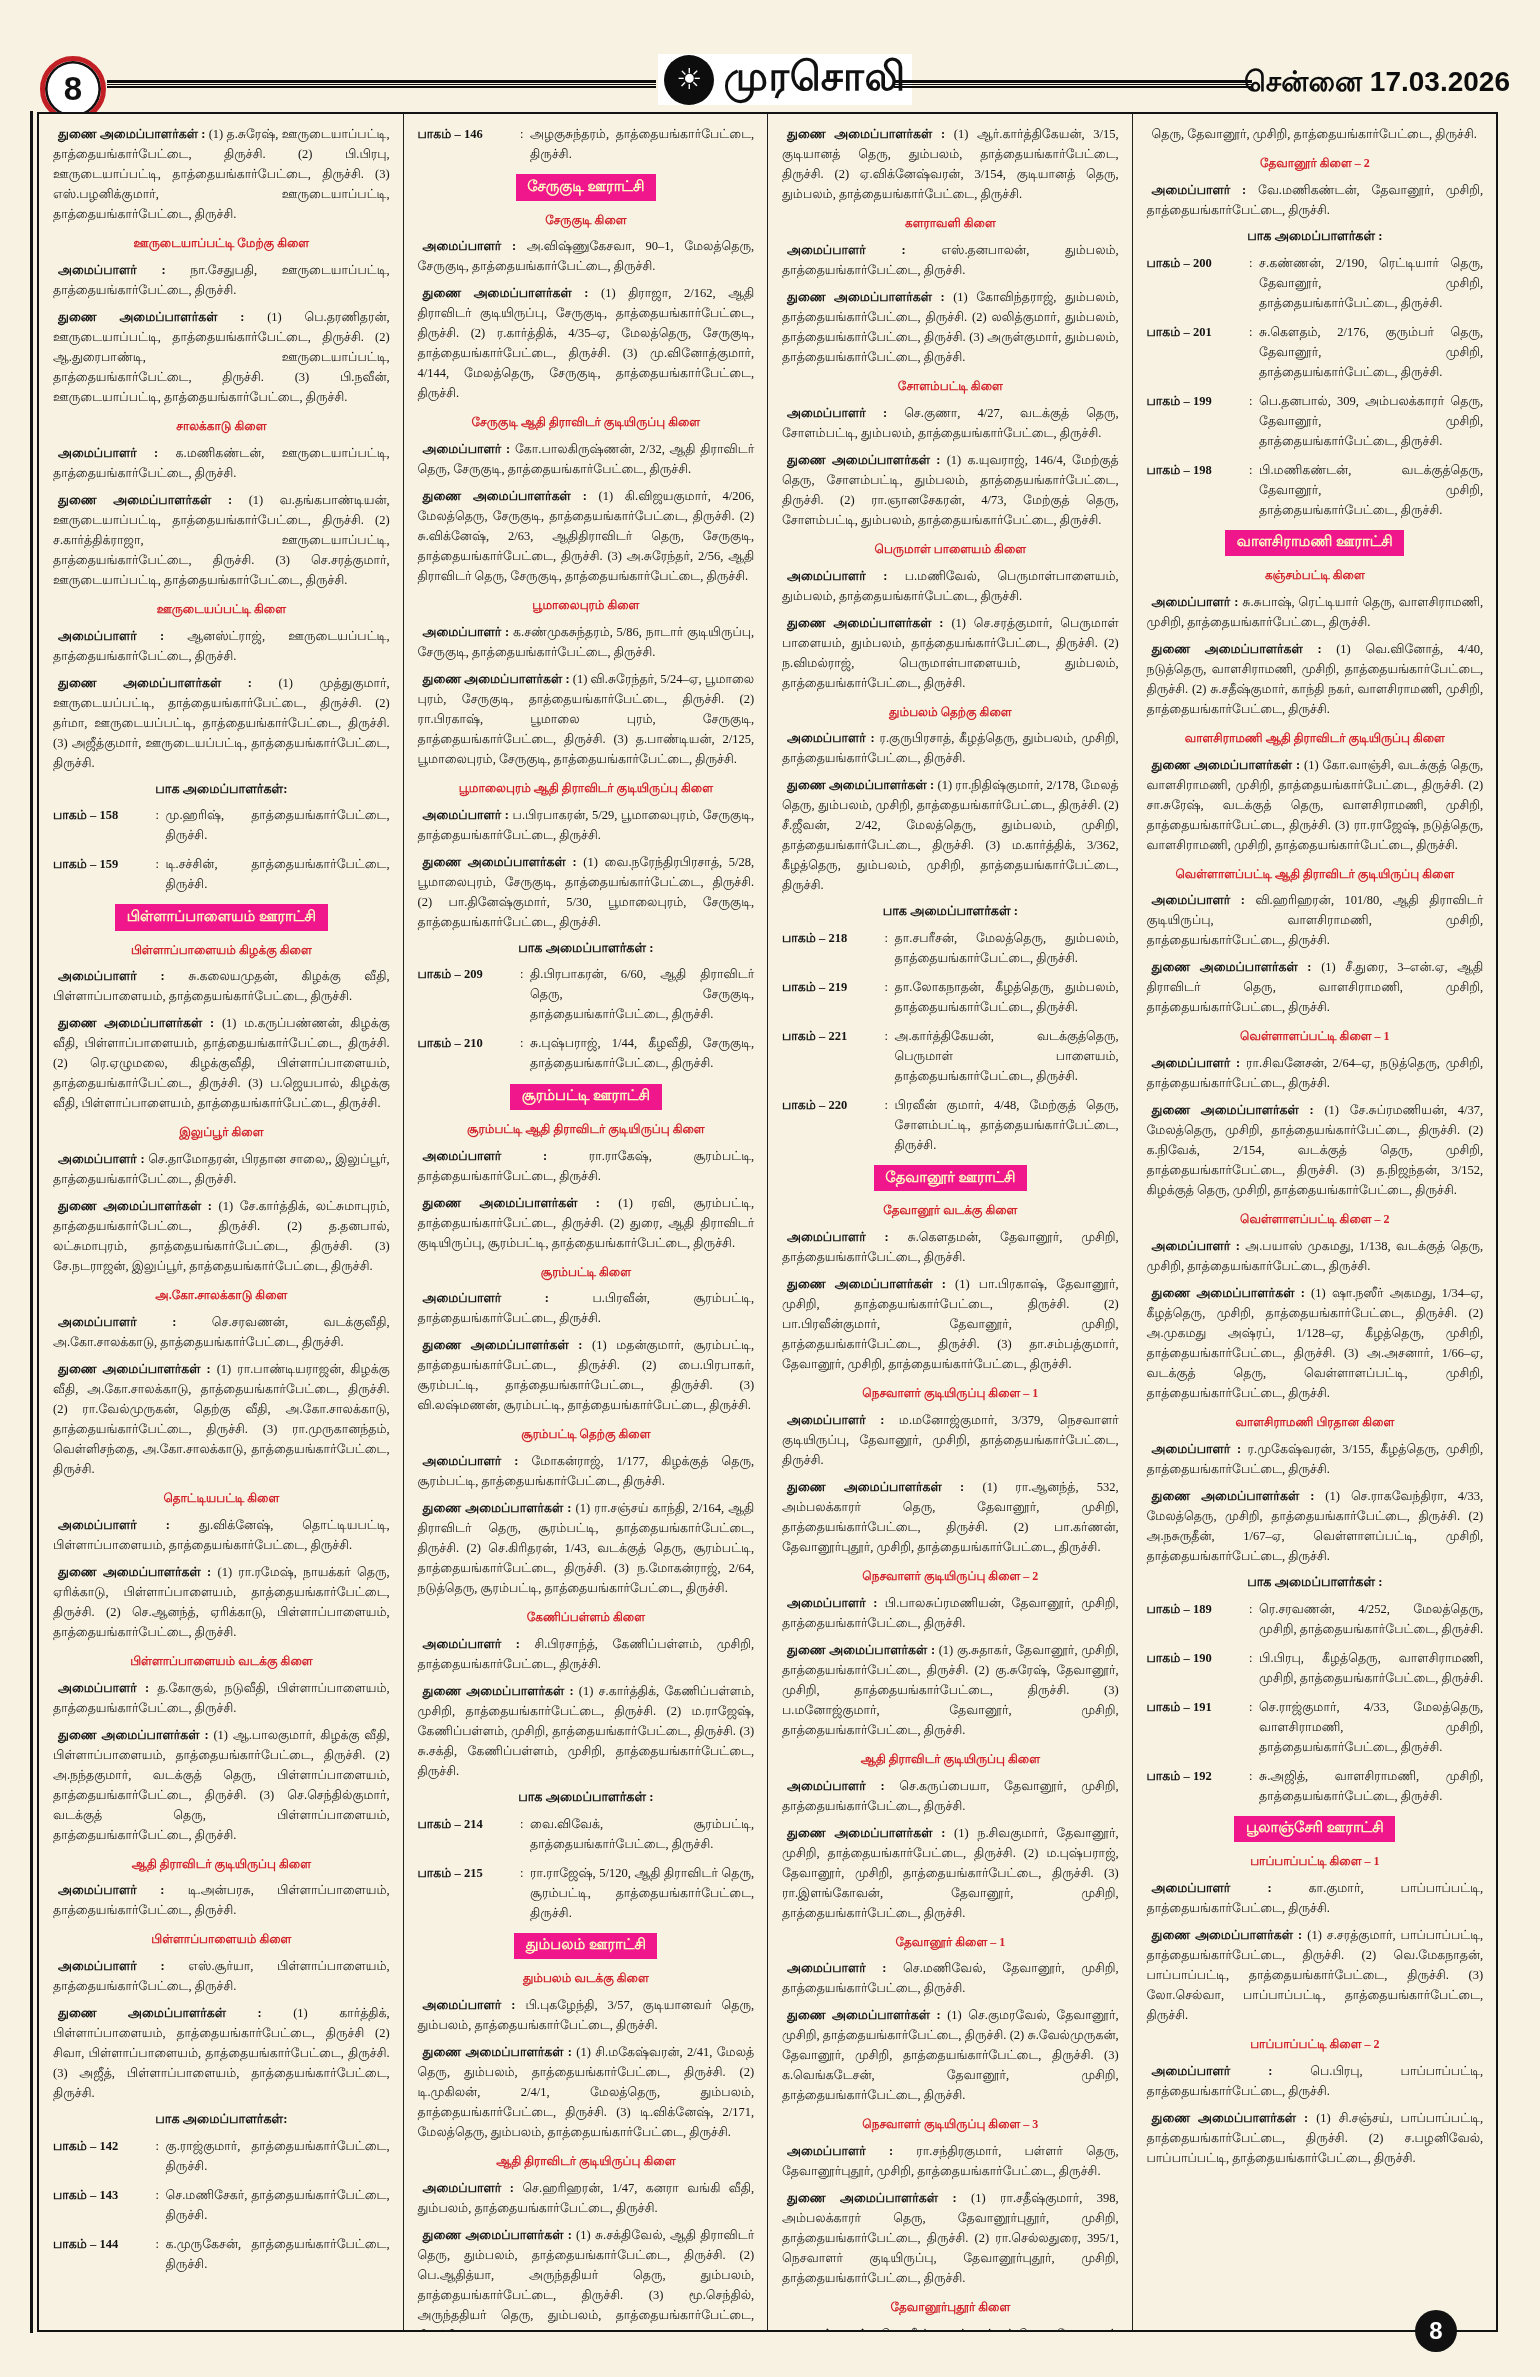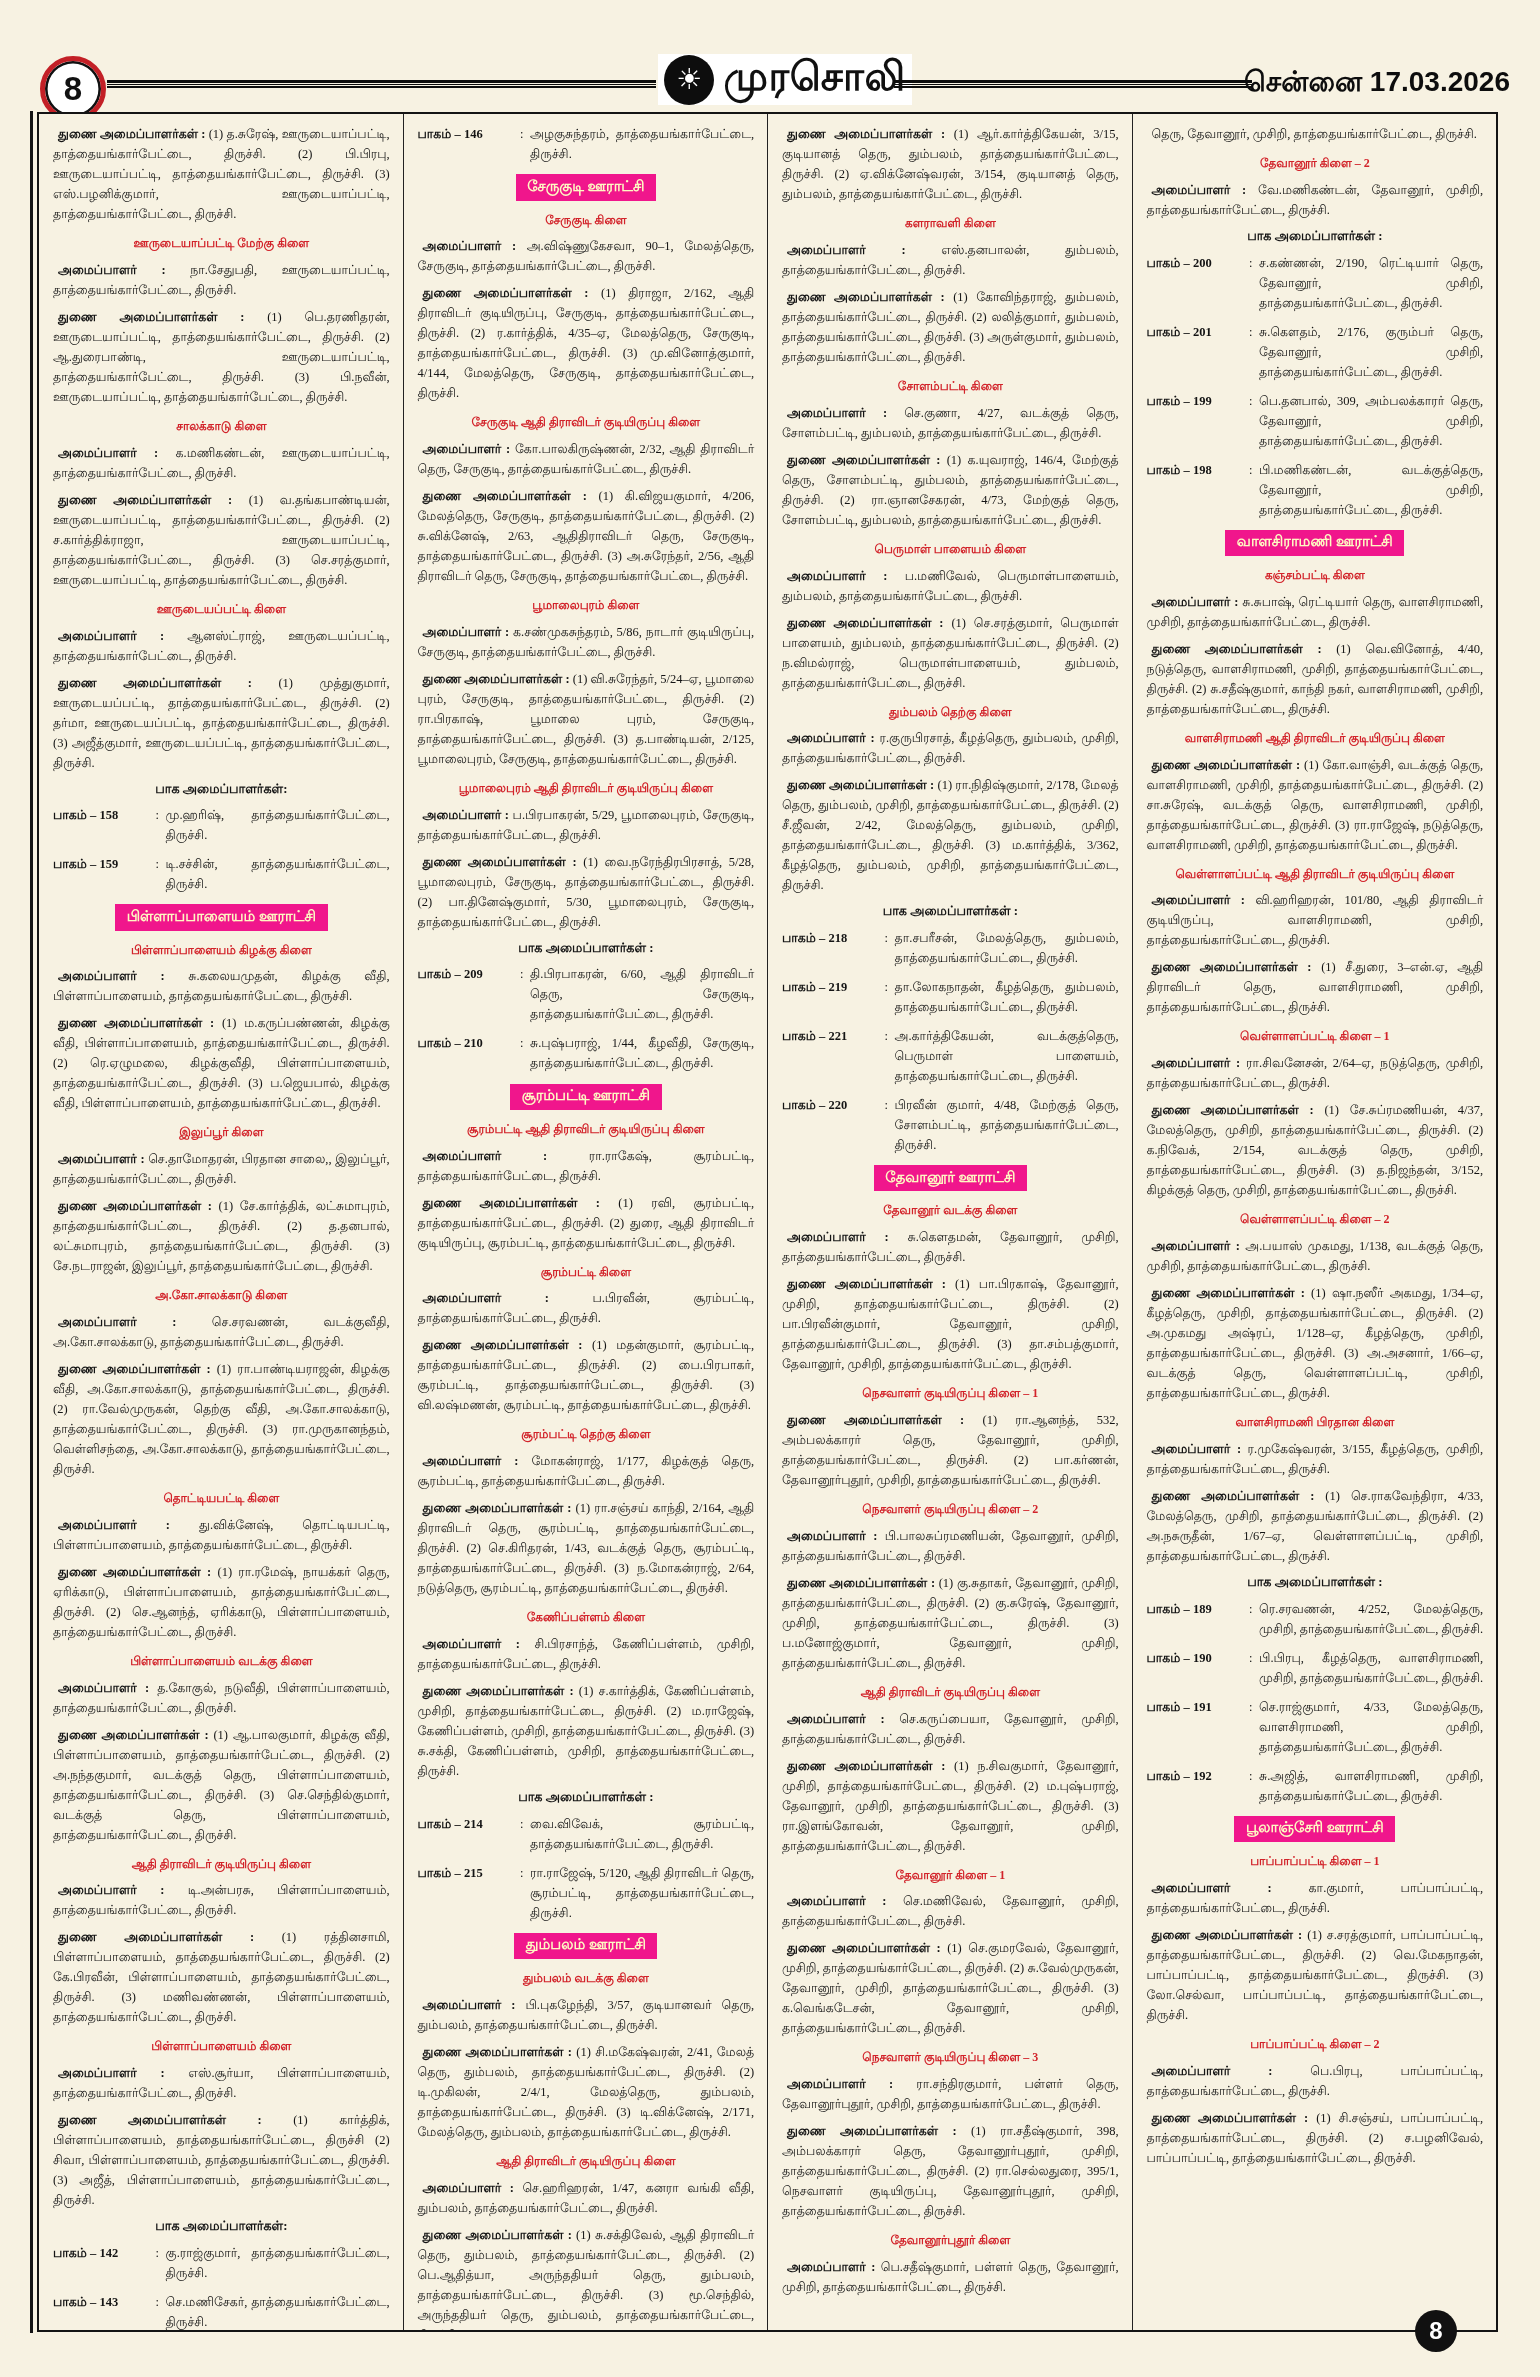--- a/index.html
+++ b/index.html
@@ -103,21 +103,20 @@
         <p class="para"><b>அமைப்பாளர் : </b>செ.சரவணன், வடக்குவீதி, அ.கோ.சாலக்காடு, தாத்தையங்கார்பேட்டை, திருச்சி.</p>
         <p class="para"><b>துணை அமைப்பாளர்கள் : </b>(1) ரா.பாண்டியராஜன், கிழக்கு வீதி, அ.கோ.சாலக்காடு, தாத்தையங்கார்பேட்டை, திருச்சி. (2) ரா.வேல்முருகன், தெற்கு வீதி, அ.கோ.சாலக்காடு, தாத்தையங்கார்பேட்டை, திருச்சி. (3) ரா.முருகானந்தம், வெள்ளிசந்தை, அ.கோ.சாலக்காடு, தாத்தையங்கார்பேட்டை, திருச்சி.</p>
         <h3 class="h-red">தொட்டியபட்டி கிளை</h3>
         <p class="para"><b>அமைப்பாளர் : </b>து.விக்னேஷ், தொட்டியபட்டி, பிள்ளாப்பாளையம், தாத்தையங்கார்பேட்டை, திருச்சி.</p>
         <p class="para"><b>துணை அமைப்பாளர்கள் : </b>(1) ரா.ரமேஷ், நாயக்கர் தெரு, ஏரிக்காடு, பிள்ளாப்பாளையம், தாத்தையங்கார்பேட்டை, திருச்சி. (2) செ.ஆனந்த், ஏரிக்காடு, பிள்ளாப்பாளையம், தாத்தையங்கார்பேட்டை, திருச்சி.</p>
         <h3 class="h-red">பிள்ளாப்பாளையம் வடக்கு கிளை</h3>
         <p class="para"><b>அமைப்பாளர் : </b>த.கோகுல், நடுவீதி, பிள்ளாப்பாளையம், தாத்தையங்கார்பேட்டை, திருச்சி.</p>
         <p class="para"><b>துணை அமைப்பாளர்கள் : </b>(1) ஆ.பாலகுமார், கிழக்கு வீதி, பிள்ளாப்பாளையம், தாத்தையங்கார்பேட்டை, திருச்சி. (2) அ.நந்தகுமார், வடக்குத் தெரு, பிள்ளாப்பாளையம், தாத்தையங்கார்பேட்டை, திருச்சி. (3) செ.செந்தில்குமார், வடக்குத் தெரு, பிள்ளாப்பாளையம், தாத்தையங்கார்பேட்டை, திருச்சி.</p>
         <h3 class="h-red">ஆதி திராவிடர் குடியிருப்பு கிளை</h3>
         <p class="para"><b>அமைப்பாளர் : </b>டி.அன்பரசு, பிள்ளாப்பாளையம், தாத்தையங்கார்பேட்டை, திருச்சி.</p>
-        <p class="para"><b>துணை அமைப்பாளர்கள் : </b>(1) ரத்தினசாமி, பிள்ளாப்பாளையம், தாத்தையங்கார்பேட்டை, திருச்சி. (2) கே.பிரவீன், பிள்ளாப்பாளையம், தாத்தையங்கார்பேட்டை, திருச்சி. (3) மணிவண்ணன், பிள்ளாப்பாளையம், தாத்தையங்கார்பேட்டை, திருச்சி.</p>
         <h3 class="h-red">பிள்ளாப்பாளையம் கிளை</h3>
         <p class="para"><b>அமைப்பாளர் : </b>எஸ்.சூர்யா, பிள்ளாப்பாளையம், தாத்தையங்கார்பேட்டை, திருச்சி.</p>
         <p class="para"><b>துணை அமைப்பாளர்கள் : </b>(1) கார்த்திக், பிள்ளாப்பாளையம், தாத்தையங்கார்பேட்டை, திருச்சி (2) சிவா, பிள்ளாப்பாளையம், தாத்தையங்கார்பேட்டை, திருச்சி. (3) அஜீத், பிள்ளாப்பாளையம், தாத்தையங்கார்பேட்டை, திருச்சி.</p>
         <div class="subhead">பாக அமைப்பாளர்கள்:</div>
         <div class="part-row">
           <span class="part-n">பாகம் – 142</span>
           <span class="part-c">:</span>
           <span class="part-x">கு.ராஜ்குமார், தாத்தையங்கார்பேட்டை, திருச்சி.</span>
         </div>
         <div class="part-row">
@@ -226,20 +225,21 @@
         <div class="part-row">
           <span class="part-n">பாகம் – 220</span>
           <span class="part-c">:</span>
           <span class="part-x">பிரவீன் குமார், 4/48, மேற்குத் தெரு, சோளம்பட்டி, தாத்தையங்கார்பேட்டை, திருச்சி.</span>
         </div>
         <div class="h-mag-row"><span class="h-mag">தேவானூர் ஊராட்சி</span></div>
         <h3 class="h-red">தேவானூர் வடக்கு கிளை</h3>
         <p class="para"><b>அமைப்பாளர் : </b>சு.கௌதமன், தேவானூர், முசிறி, தாத்தையங்கார்பேட்டை, திருச்சி.</p>
         <p class="para"><b>துணை அமைப்பாளர்கள் : </b>(1) பா.பிரகாஷ், தேவானூர், முசிறி, தாத்தையங்கார்பேட்டை, திருச்சி. (2) பா.பிரவீன்குமார், தேவானூர், முசிறி, தாத்தையங்கார்பேட்டை, திருச்சி. (3) தா.சம்பத்குமார், தேவானூர், முசிறி, தாத்தையங்கார்பேட்டை, திருச்சி.</p>
         <h3 class="h-red">நெசவாளர் குடியிருப்பு கிளை – 1</h3>
+        <p class="para"><b>அமைப்பாளர் : </b>ம.மனோஜ்குமார், 3/379, நெசவாளர் குடியிருப்பு, தேவானூர், முசிறி, தாத்தையங்கார்பேட்டை, திருச்சி.</p>
         <p class="para"><b>துணை அமைப்பாளர்கள் : </b>(1) ரா.ஆனந்த், 532, அம்பலக்காரர் தெரு, தேவானூர், முசிறி, தாத்தையங்கார்பேட்டை, திருச்சி. (2) பா.கர்ணன், தேவானூர்புதூர், முசிறி, தாத்தையங்கார்பேட்டை, திருச்சி.</p>
         <h3 class="h-red">நெசவாளர் குடியிருப்பு கிளை – 2</h3>
         <p class="para"><b>அமைப்பாளர் : </b>பி.பாலசுப்ரமணியன், தேவானூர், முசிறி, தாத்தையங்கார்பேட்டை, திருச்சி.</p>
         <p class="para"><b>துணை அமைப்பாளர்கள் : </b>(1) கு.சுதாகர், தேவானூர், முசிறி, தாத்தையங்கார்பேட்டை, திருச்சி. (2) கு.சுரேஷ், தேவானூர், முசிறி, தாத்தையங்கார்பேட்டை, திருச்சி. (3) ப.மனோஜ்குமார், தேவானூர், முசிறி, தாத்தையங்கார்பேட்டை, திருச்சி.</p>
         <h3 class="h-red">ஆதி திராவிடர் குடியிருப்பு கிளை</h3>
         <p class="para"><b>அமைப்பாளர் : </b>செ.கருப்பையா, தேவானூர், முசிறி, தாத்தையங்கார்பேட்டை, திருச்சி.</p>
         <p class="para"><b>துணை அமைப்பாளர்கள் : </b>(1) ந.சிவகுமார், தேவானூர், முசிறி, தாத்தையங்கார்பேட்டை, திருச்சி. (2) ம.புஷ்பராஜ், தேவானூர், முசிறி, தாத்தையங்கார்பேட்டை, திருச்சி. (3) ரா.இளங்கோவன், தேவானூர், முசிறி, தாத்தையங்கார்பேட்டை, திருச்சி.</p>
         <h3 class="h-red">தேவானூர் கிளை – 1</h3>
         <p class="para"><b>அமைப்பாளர் : </b>செ.மணிவேல், தேவானூர், முசிறி, தாத்தையங்கார்பேட்டை, திருச்சி.</p>
         <p class="para"><b>துணை அமைப்பாளர்கள் : </b>(1) செ.குமரவேல், தேவானூர், முசிறி, தாத்தையங்கார்பேட்டை, திருச்சி. (2) சு.வேல்முருகன், தேவானூர், முசிறி, தாத்தையங்கார்பேட்டை, திருச்சி. (3) க.வெங்கடேசன், தேவானூர், முசிறி, தாத்தையங்கார்பேட்டை, திருச்சி.</p>

